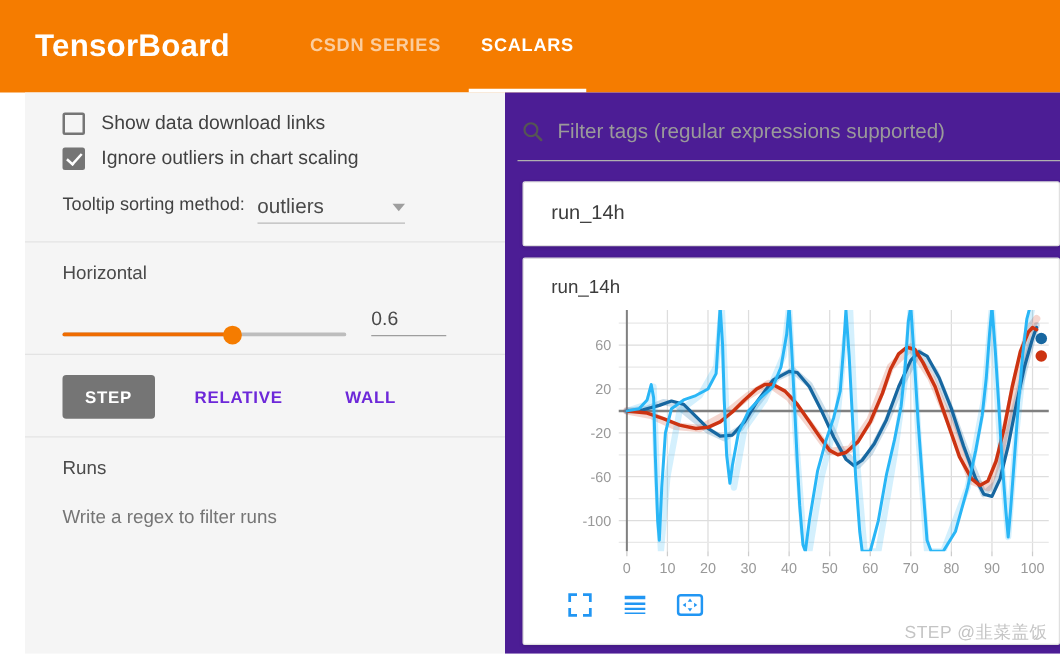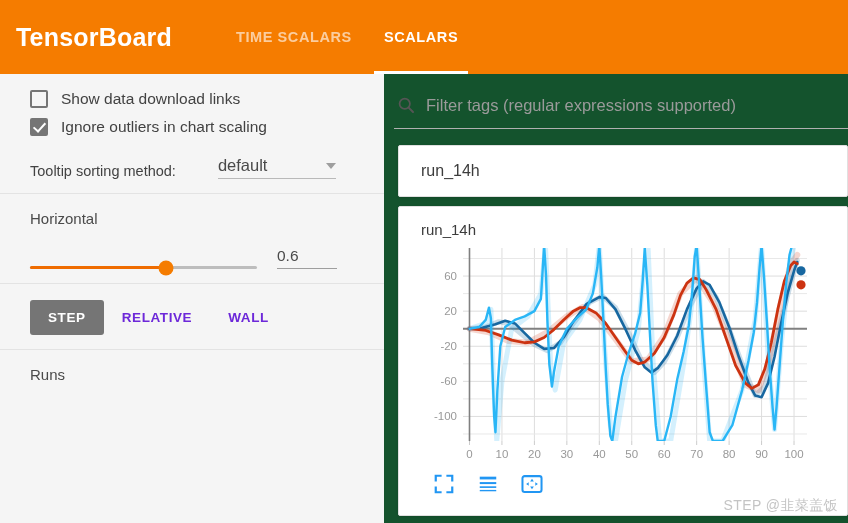--- a/index.html
+++ b/index.html
@@ -16,21 +16,21 @@
   }
 
   
   .app-header {
     height: 74px;
     background: #f57c00;
     display: flex;
     align-items: center;
     position: relative;
     box-sizing: border-box;
-    padding-left: 16px;
+    padding-left: 28px;
   }
   .brand {
     color: #ffffff;
     font-size: 25px;
     font-weight: bold;
     letter-spacing: .2px;
     white-space: nowrap;
   }
   .tabs {
     display: flex;
@@ -58,20 +58,21 @@
     left: 6px; right: 6px; bottom: 0;
     height: 3px;
     background: #ffffff;
   }
 
   
   .body-wrap {
     display: flex;
     height: 449px;
     align-items: stretch;
+    padding-left: 20px;
   }
 
   
   .sidebar {
     width: 384px;
     min-width: 384px;
     background: #f5f5f5;
     box-sizing: border-box;
     position: relative;
     overflow: hidden;
@@ -114,23 +115,22 @@
     transform: rotate(42deg);
   }
   .cb-label {
     font-size: 15.5px;
     color: #424242;
     white-space: nowrap;
   }
 
   .tooltip-row {
     display: flex;
-    align-items: flex-end;
+    align-items: flex-start;
     margin-top: 20px;
-    gap: 32px;
   }
   .tooltip-label {
     font-size: 14.5px;
     color: #424242;
     white-space: nowrap;
     margin-right: 10px;
   }
   .select-wrap {
     position: relative;
     min-width: 118px;
@@ -194,21 +194,21 @@
   .slider-value {
     margin-left: 20px;
     font-size: 15.5px;
     color: #4a4a4a;
     border-bottom: 1px solid #9e9e9e;
     min-width: 60px;
     padding-bottom: 3px;
     text-align: left;
   }
 
-  .axis-btns { display: flex; align-items: center; }
+  .axis-btns { display: flex; align-items: center; gap: 14px; }
   .axis-btn {
     font-size: 13.5px;
     font-weight: bold;
     letter-spacing: .6px;
     color: #6d28d9;
     padding: 10px 18px;
     border-radius: 3px;
     cursor: pointer;
     white-space: nowrap;
   }
@@ -220,21 +220,21 @@
   .runs-hint {
     font-size: 15px;
     color: #757575;
     margin-top: 22px;
     white-space: nowrap;
   }
 
   
   .main {
     flex: 1 1 auto;
-    background: #14532d;
+    background: #4c1d95;
     position: relative;
     overflow: hidden;
     box-sizing: border-box;
     padding-left: 10px;
   }
   .filter-bar {
     display: flex;
     align-items: center;
     height: 46px;
     border-bottom: 1px solid #b0b0b0;
@@ -289,21 +289,21 @@
   .chart-title {
     font-size: 15px;
     color: #3c3c3c;
     white-space: nowrap;
     margin-bottom: 4px;
   }
   .chart-svg-wrap {
     position: relative;
     width: 380px;
     height: 225px;
-    margin-left: 12px;
+    margin-left: 24px;
   }
   .chart-toolbar {
     display: flex;
     align-items: center;
     gap: 22px;
     margin-top: 6px;
     margin-left: 12px;
   }
   .tool-icon {
     width: 22px; height: 22px;
@@ -322,21 +322,21 @@
     letter-spacing: .4px;
   }
 </style>
 </head>
 <body>
 
 <div class="app-header">
   <div class="brand">TensorBoard</div>
   <div class="tabs">
     <div class="tab">
-      <span>TIME SCALARS</span>
+      <span>CSDN SERIES</span>
     </div>
     <div class="tab active">
       <span>SCALARS</span>
     </div>
   </div>
 </div>
 
 <div class="body-wrap">
 
   <div class="sidebar">
@@ -347,21 +347,21 @@
         <div class="cb-label">Show data download links</div>
       </div>
       <div class="cb-row">
         <div class="cb-box checked"></div>
         <div class="cb-label">Ignore outliers in chart scaling</div>
       </div>
 
       <div class="tooltip-row">
         <div class="tooltip-label">Tooltip sorting method:</div>
         <div class="select-wrap">
-          <span class="select-value">default</span>
+          <span class="select-value">outliers</span>
           <span class="caret"></span>
         </div>
       </div>
     </div>
 
     <div class="side-section">
       <div class="section-title">Horizontal</div>
       <div class="slider-row">
         <div class="slider-track">
           <div class="slider-fill"></div>
@@ -380,20 +380,21 @@
           <span>RELATIVE</span>
         </div>
         <div class="axis-btn">
           <span>WALL</span>
         </div>
       </div>
     </div>
 
     <div class="side-section no-border">
       <div class="section-title" style="margin-bottom:0">Runs</div>
+      <div class="runs-hint">Write a regex to filter runs</div>
     </div>
 
   </div>
 
   <div class="main">
 
     <div class="filter-bar">
       <svg class="search-icon" viewBox="0 0 24 24">
         <circle cx="10.5" cy="10.5" r="6.2" fill="none" stroke="#555" stroke-width="2.1"></circle>
         <line x1="15.2" y1="15.2" x2="20.4" y2="20.4" stroke="#555" stroke-width="2.4" stroke-linecap="round"></line>

